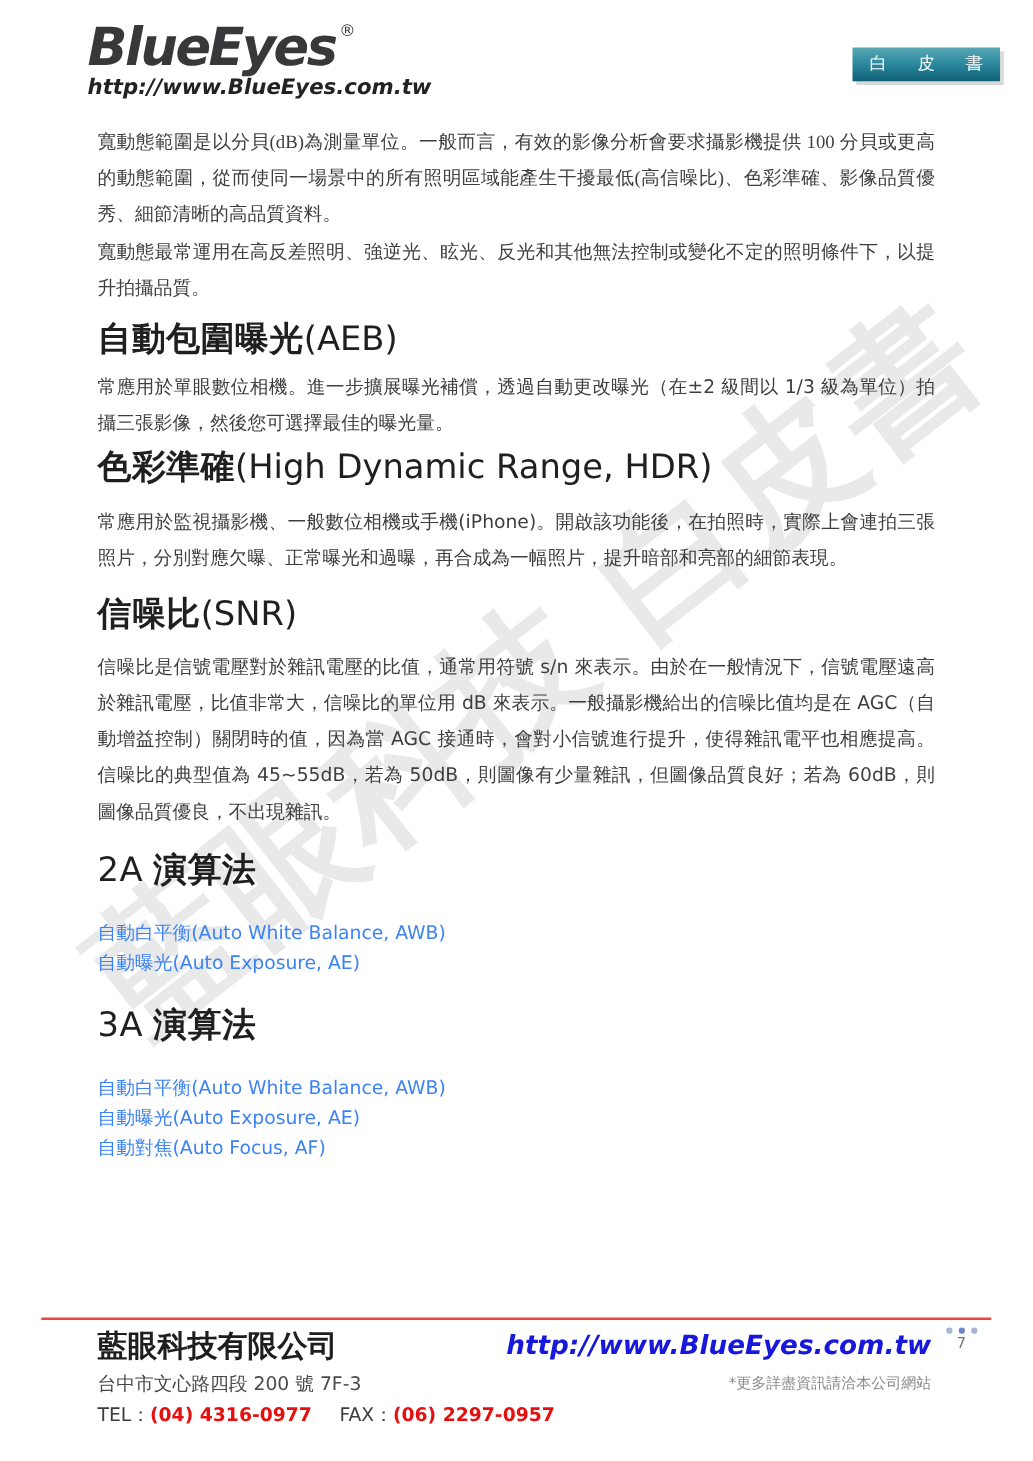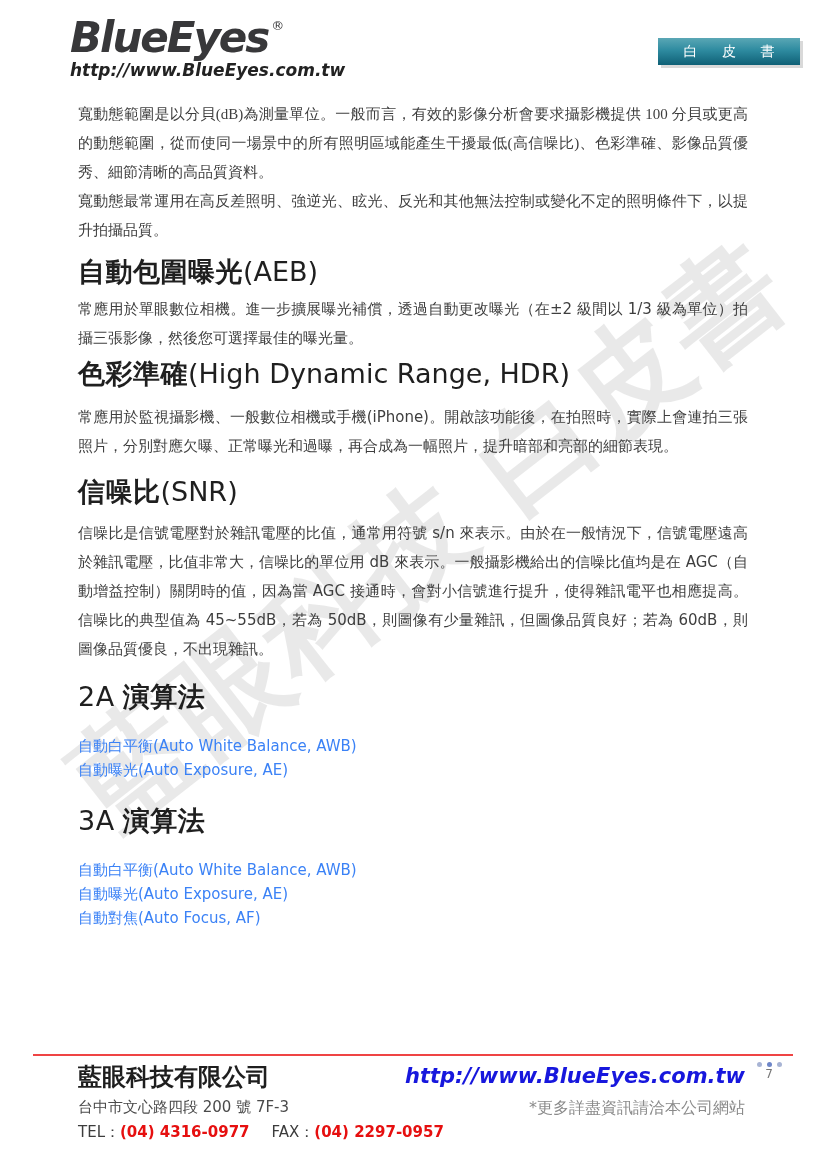--- a/index.html
+++ b/index.html
@@ -27,21 +27,21 @@
     font-size:42px;font-weight:bold;font-style:italic;
     color:#38383a;letter-spacing:-2px;line-height:44px;
   }
   .logo-reg{font-size:13px;color:#38383a;margin-left:3px;margin-top:2px;}
   .logo-url{
     font-size:17px;font-weight:bold;font-style:italic;
     color:#222;margin-top:0px;letter-spacing:0px;
   }
   .badge{
     position:absolute;top:38px;right:26px;z-index:2;
-    width:142px;height:27px;
+    width:118px;height:27px;
     background:linear-gradient(180deg,#5aa7b5 0%,#2e8ba0 45%,#0f6076 100%);
     color:#fff;font-size:14px;line-height:27px;
     text-align:center;letter-spacing:10px;text-indent:10px;
     box-shadow:3px 3px 0 #d9d9d9;
   }
   
   .content{position:absolute;left:78px;right:78px;top:100px;z-index:1;}
   p.body{
     margin:0;font-size:15px;line-height:29px;color:#3e3e3e;
     text-align:justify;
@@ -73,21 +73,21 @@
   .telfax{font-size:15px;color:#3c3c3c;margin-top:3px;line-height:22px;}
   .telfax .num{color:#e60f0f;font-weight:bold;}
   .telfax .gap{display:inline-block;width:22px;}
   .footer-right{
     position:absolute;right:48px;top:8px;text-align:right;
   }
   .footer-url{
     font-size:21px;font-weight:bold;font-style:italic;
     color:#1717dd;text-decoration:none;letter-spacing:0px;
   }
-  .footer-note{font-size:16px;color:#8a8a8a;margin-top:10px;}
+  .footer-note{font-size:12px;color:#8a8a8a;margin-top:10px;}
   .page-ind{
     position:absolute;right:6px;top:6px;width:36px;text-align:center;
   }
   .dots{display:flex;justify-content:center;gap:5px;}
   .dot{width:5px;height:5px;border-radius:50%;}
   .dot.d1,.dot.d3{background:#a8b4d4;}
   .dot.d2{background:#6e86c8;}
   .page-num{font-size:12px;color:#777;margin-top:0px;line-height:14px;}
 </style>
 </head>
@@ -131,21 +131,21 @@
       <li>自動曝光(Auto Exposure, AE)</li>
       <li>自動對焦(Auto Focus, AF)</li>
     </ul>
   </div>
 
   <div class="footer">
     <div class="footer-left">
       <div class="company">藍眼科技有限公司</div>
       <div class="address">台中市文心路四段 200 號 7F-3</div>
       <div class="telfax">
-        <span>TEL：</span><span class="num">(04) 4316-0977</span><span class="gap"></span><span>FAX：</span><span class="num">(04) 2297-0957</span>
+        <span>TEL：</span><span class="num">(04) 4316-0977</span><span class="gap"></span><span>FAX：</span><span class="num">(06) 2297-0957</span>
       </div>
     </div>
     <div class="footer-right">
       <a href="#" class="footer-url">http://www.BlueEyes.com.tw</a>
       <div class="footer-note">*更多詳盡資訊請洽本公司網站</div>
     </div>
     <div class="page-ind">
       <div class="dots">
         <span class="dot d1"></span>
           <span class="dot d2"></span>

